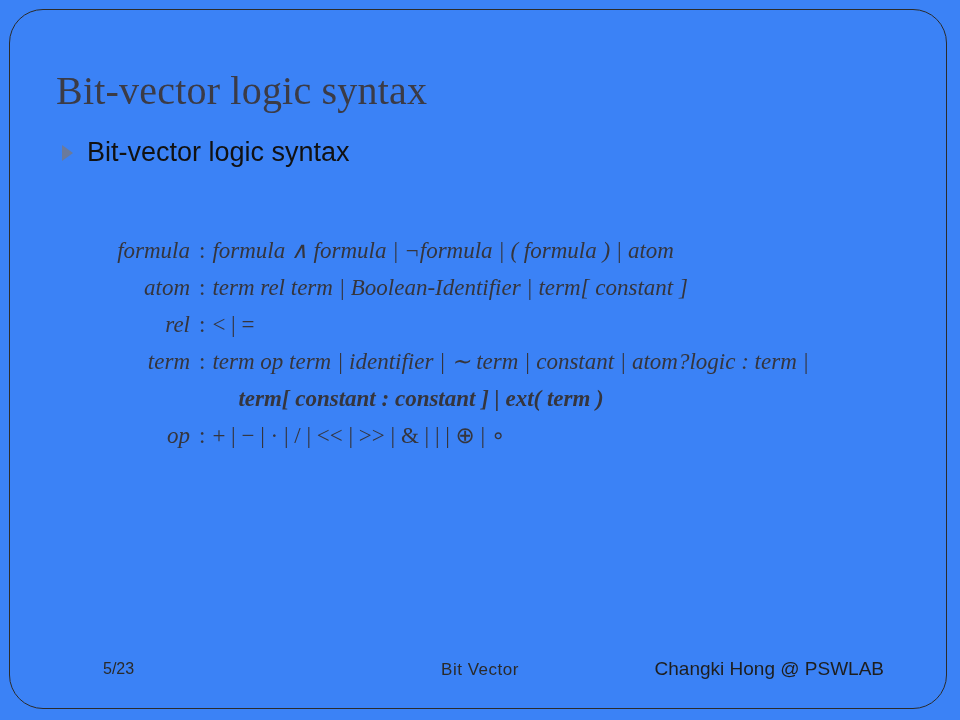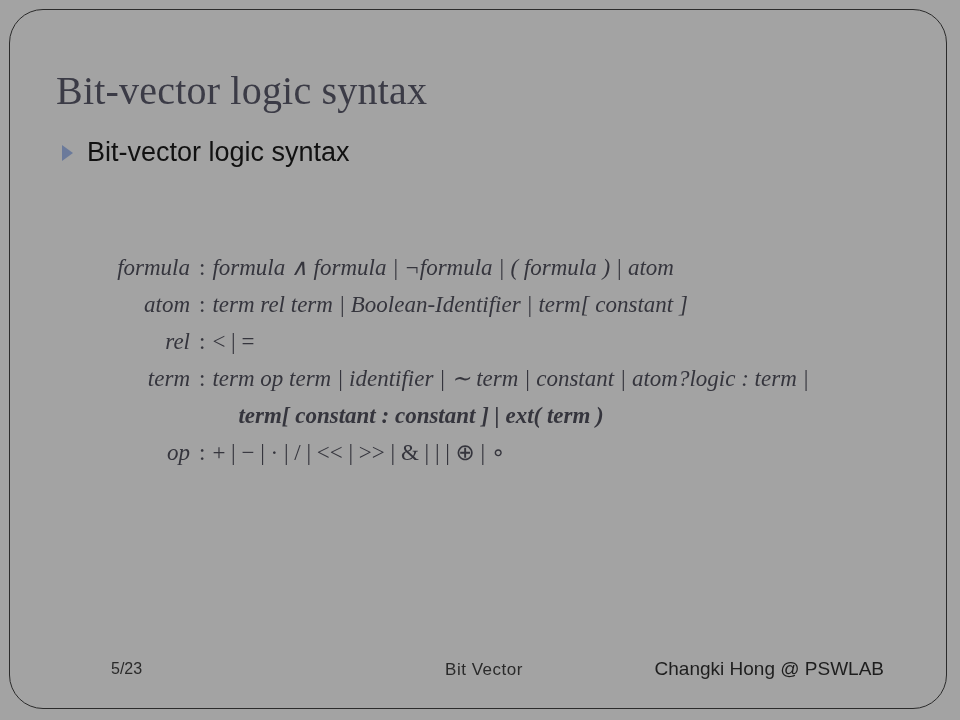--- a/index.html
+++ b/index.html
@@ -12,21 +12,21 @@
     width: 960px;
     height: 720px;
     overflow: hidden;
     font-family: "Liberation Sans", sans-serif;
   }
 
   .slide {
     position: relative;
     width: 960px;
     height: 720px;
-    background: #a3a3a3;
+    background: #3b82f6;
     box-sizing: border-box;
   }
 
   
   .slide-frame {
     position: absolute;
     left: 9px;
     top: 9px;
     width: 938px;
     height: 700px;
@@ -88,21 +88,20 @@
     display: flex;
     align-items: baseline;
     white-space: nowrap;
     height: 37px;
   }
   .g-lhs {
     width: 86px;
     text-align: right;
     flex: none;
     padding-right: 9px;
-    margin-top: 17px;
   }
   .g-colon {
     flex: none;
     font-style: normal;
     padding-right: 7px;
   }
   .g-rhs {
     flex: 1 1 auto;
   }
   .g-line.continued .g-lhs,
@@ -113,21 +112,21 @@
     padding-left: 26px;
     font-weight: bold;
   }
   .op-nonitalic {
     font-style: normal;
   }
 
   
   .footer {
     position: absolute;
-    left: 8px;
+    left: 0;
     right: 0;
     top: 660px;
     height: 26px;
   }
   .footer-page {
     position: absolute;
     left: 103px;
     top: 0;
     font-size: 16px;
     color: #2a2a2a;

